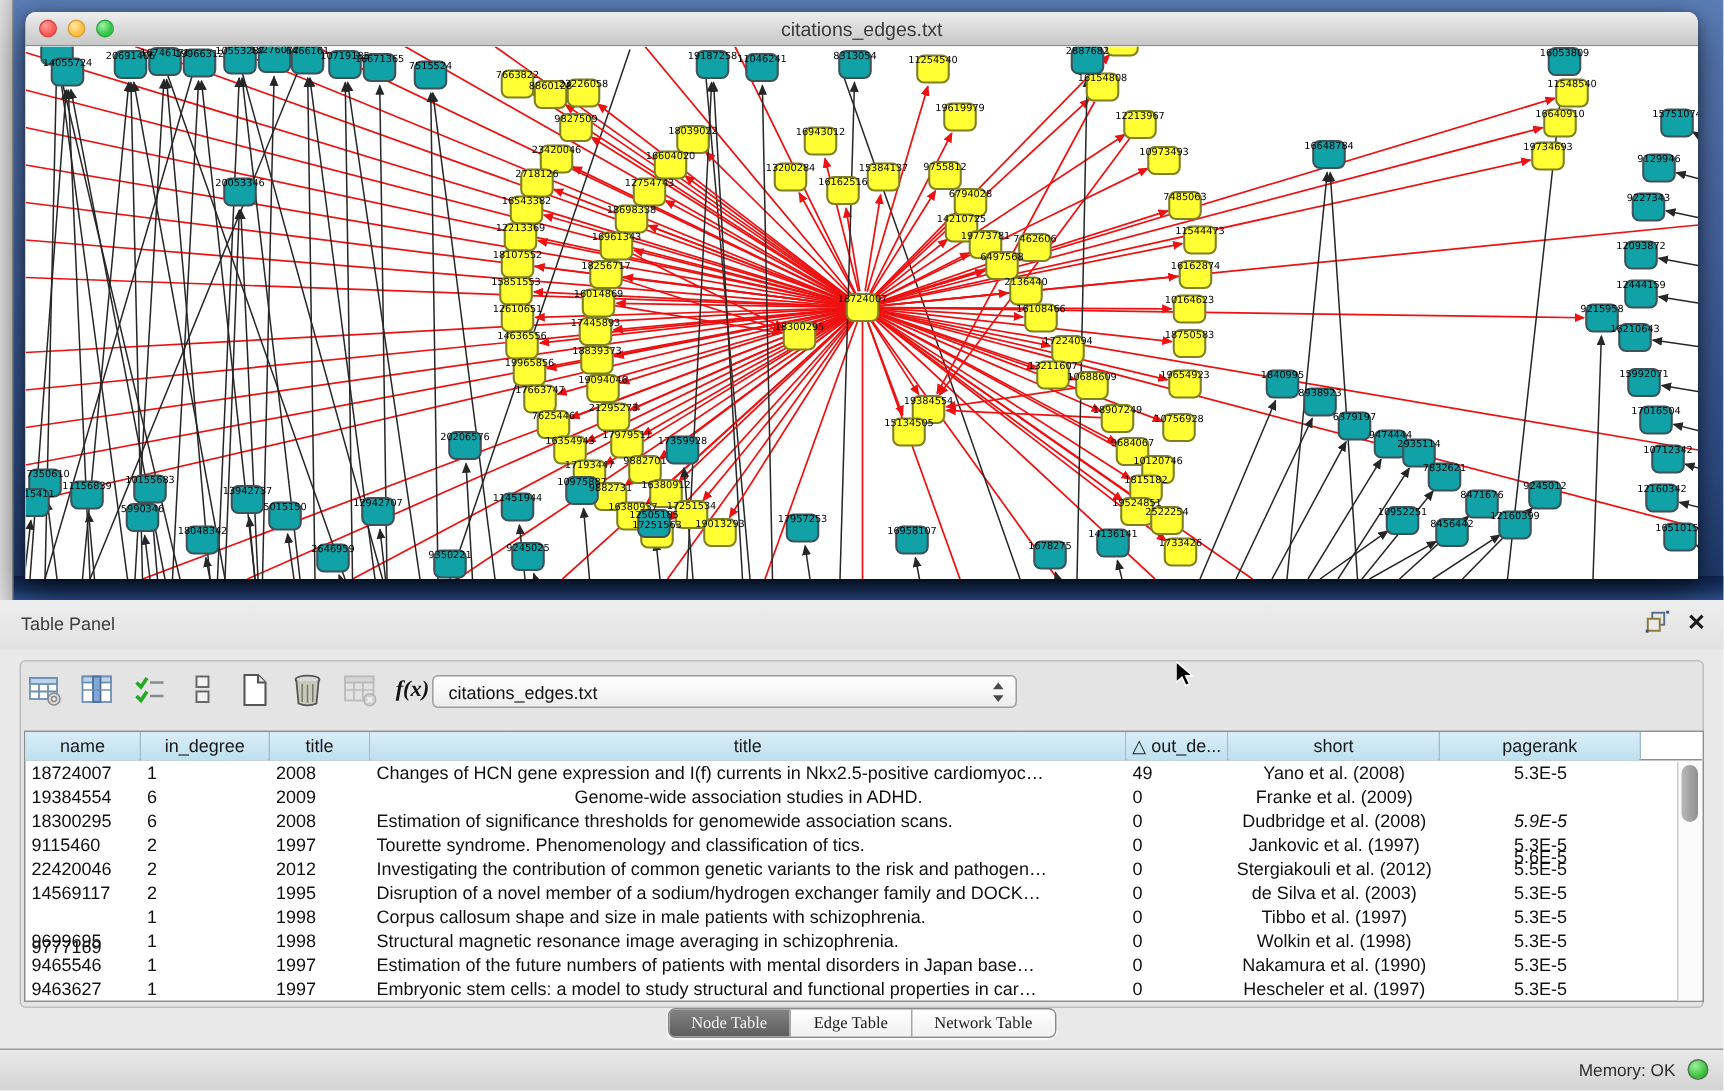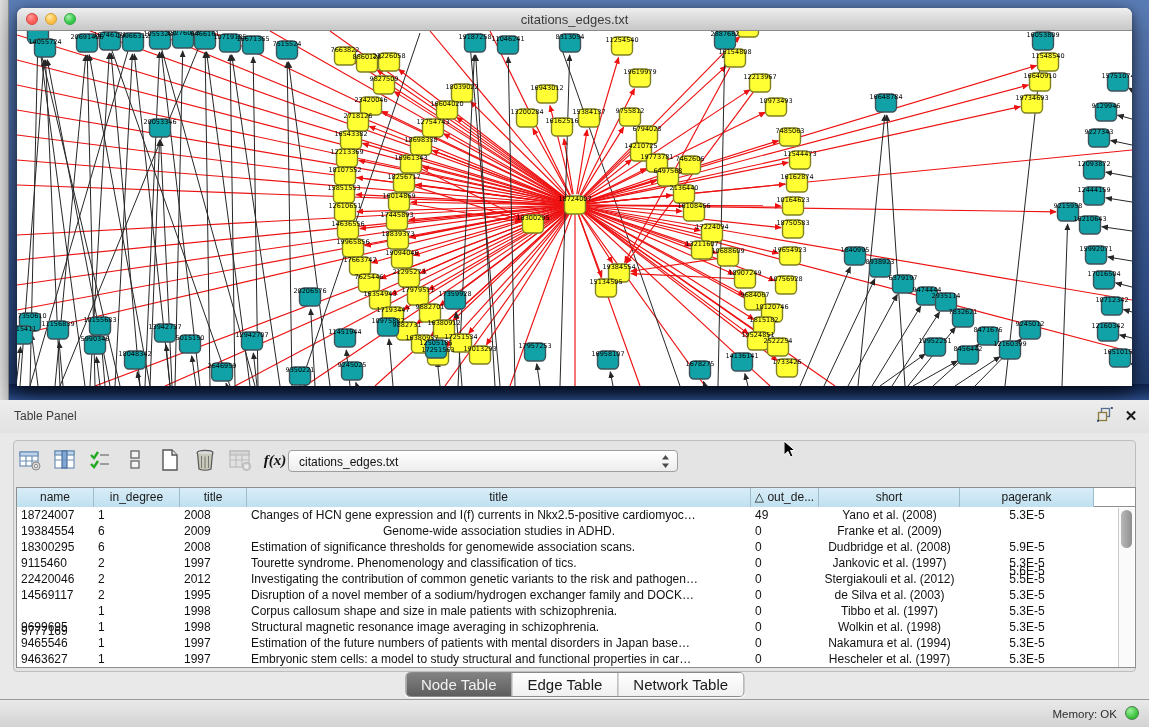--- a/index.html
+++ b/index.html
@@ -64,22 +64,22 @@
   .td { flex:none; height:16px; font-size:12px; color:#111; line-height:16px;
     overflow:hidden; white-space:nowrap; padding:0 4px; }
   .scroll-track { position:absolute; right:1px; top:20px; width:16px; height:160px;
     background:#FAFAFA; border-left:1px solid #C9C9C9; }
   .scroll-thumb { position:absolute; left:2px; top:2px; width:11px; height:38px; border-radius:6px;
     background:linear-gradient(90deg,#B9B9B9,#8F8F8F); }
 
   .tabs { position:absolute; left:50%; top:272px; transform:translateX(-50%);
     display:flex; border:1px solid #8A8A8A; border-radius:5px; overflow:hidden;
     box-shadow:0 1px 1px rgba(255,255,255,.8); }
-  .tab { padding:3px 15px; font-size:15px; color:#1A1A1A;
-    background:linear-gradient(180deg,#FFFFFF,#F0F0F0); border-left:1px solid #A6A6A6; }
+  .tab { padding:3px 15px; font-size:11px; color:#1A1A1A;
+    background:linear-gradient(180deg,#FFFFFF,#F0F0F0); border-left:1px solid #A6A6A6;font-family:Liberation Serif, serif; }
   .tab:first-child { border-left:none; }
   .tab.selected { background:linear-gradient(180deg,#828282,#5E5E5E); color:#F2F2F2; }
 
   
   .status-bar { position:absolute; left:0; top:699px; width:1149px; height:28px;
     background:linear-gradient(180deg,#E9E9E9,#D3D3D3); border-top:1px solid #9A9A9A; }
   .memory-label { position:absolute; right:32px; top:8px; font-size:11.5px; color:#2E2E2E;margin-left:48px; }
   .memory-dot { position:absolute; right:10px; top:6px; width:14px; height:14px; border-radius:50%;
     background:radial-gradient(circle at 35% 30%, #9BEF9B, #33BE33 70%); border:1px solid #4E7A4E; }
 
@@ -711,21 +711,21 @@
             <div class="td" style="width: 141px; text-align: center;">Franke et al. (2009)</div>
             <div class="td" style="width: 134px; text-align: center; margin-top: 40px;">5.6E-5</div>
           </div>
           <div class="tr">
             <div class="td" style="width: 77px; text-align: left;">18300295</div>
             <div class="td" style="width: 86px; text-align: left;">6</div>
             <div class="td" style="width: 67px; text-align: left;">2008</div>
             <div class="td" style="width: 504px; text-align: left;">Estimation of significance thresholds for genomewide association scans.</div>
             <div class="td" style="width: 68px; text-align: left;">0</div>
             <div class="td" style="width: 141px; text-align: center;">Dudbridge et al. (2008)</div>
-            <div class="td" style="width: 134px; text-align: center;">5.9E-5</div>
+            <div class="td" style="width: 134px; text-align: center; font-style: italic;">5.9E-5</div>
           </div>
           <div class="tr">
             <div class="td" style="width: 77px; text-align: left;">9115460</div>
             <div class="td" style="width: 86px; text-align: left;">2</div>
             <div class="td" style="width: 67px; text-align: left;">1997</div>
             <div class="td" style="width: 504px; text-align: left;">Tourette syndrome. Phenomenology and classification of tics.</div>
             <div class="td" style="width: 68px; text-align: left;">0</div>
             <div class="td" style="width: 141px; text-align: center;">Jankovic et al. (1997)</div>
             <div class="td" style="width: 134px; text-align: center;">5.3E-5</div>
           </div>
@@ -764,21 +764,21 @@
             <div class="td" style="width: 68px; text-align: left;">0</div>
             <div class="td" style="width: 141px; text-align: center;">Wolkin et al. (1998)</div>
             <div class="td" style="width: 134px; text-align: center;">5.3E-5</div>
           </div>
           <div class="tr">
             <div class="td" style="width: 77px; text-align: left;">9465546</div>
             <div class="td" style="width: 86px; text-align: left;">1</div>
             <div class="td" style="width: 67px; text-align: left;">1997</div>
             <div class="td" style="width: 504px; text-align: left;">Estimation of the future numbers of patients with mental disorders in Japan base…</div>
             <div class="td" style="width: 68px; text-align: left;">0</div>
-            <div class="td" style="width: 141px; text-align: center;">Nakamura et al. (1994)</div>
+            <div class="td" style="width: 141px; text-align: center;">Nakamura et al. (1990)</div>
             <div class="td" style="width: 134px; text-align: center;">5.3E-5</div>
           </div>
           <div class="tr">
             <div class="td" style="width: 77px; text-align: left;">9463627</div>
             <div class="td" style="width: 86px; text-align: left;">1</div>
             <div class="td" style="width: 67px; text-align: left;">1997</div>
             <div class="td" style="width: 504px; text-align: left;">Embryonic stem cells: a model to study structural and functional properties in car…</div>
             <div class="td" style="width: 68px; text-align: left;">0</div>
             <div class="td" style="width: 141px; text-align: center;">Hescheler et al. (1997)</div>
             <div class="td" style="width: 134px; text-align: center;">5.3E-5</div>

